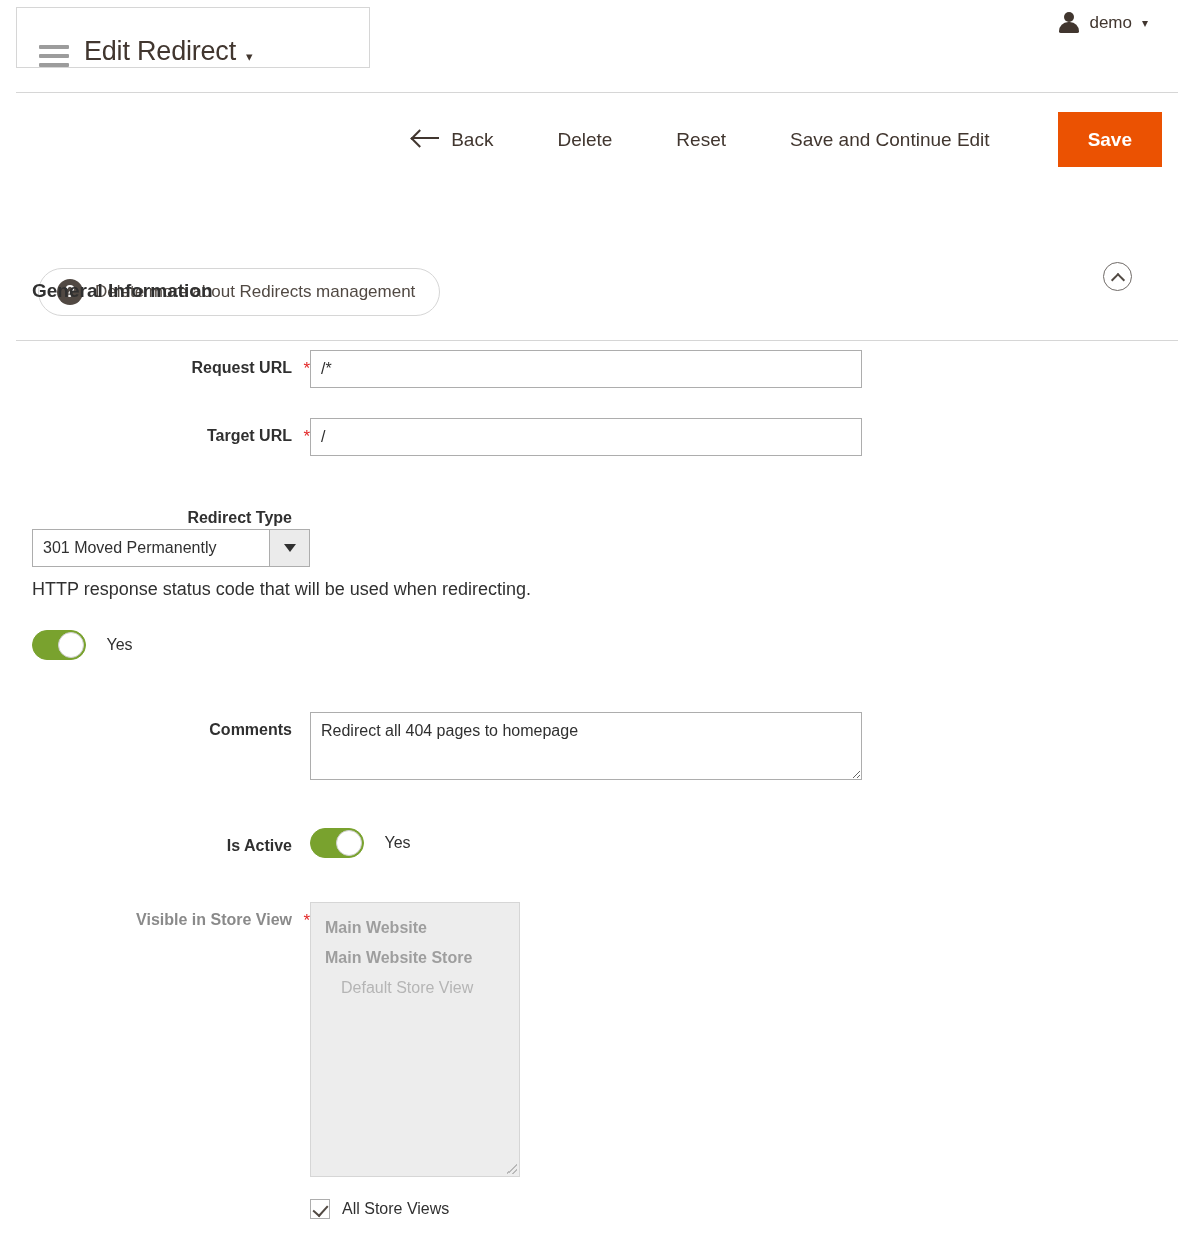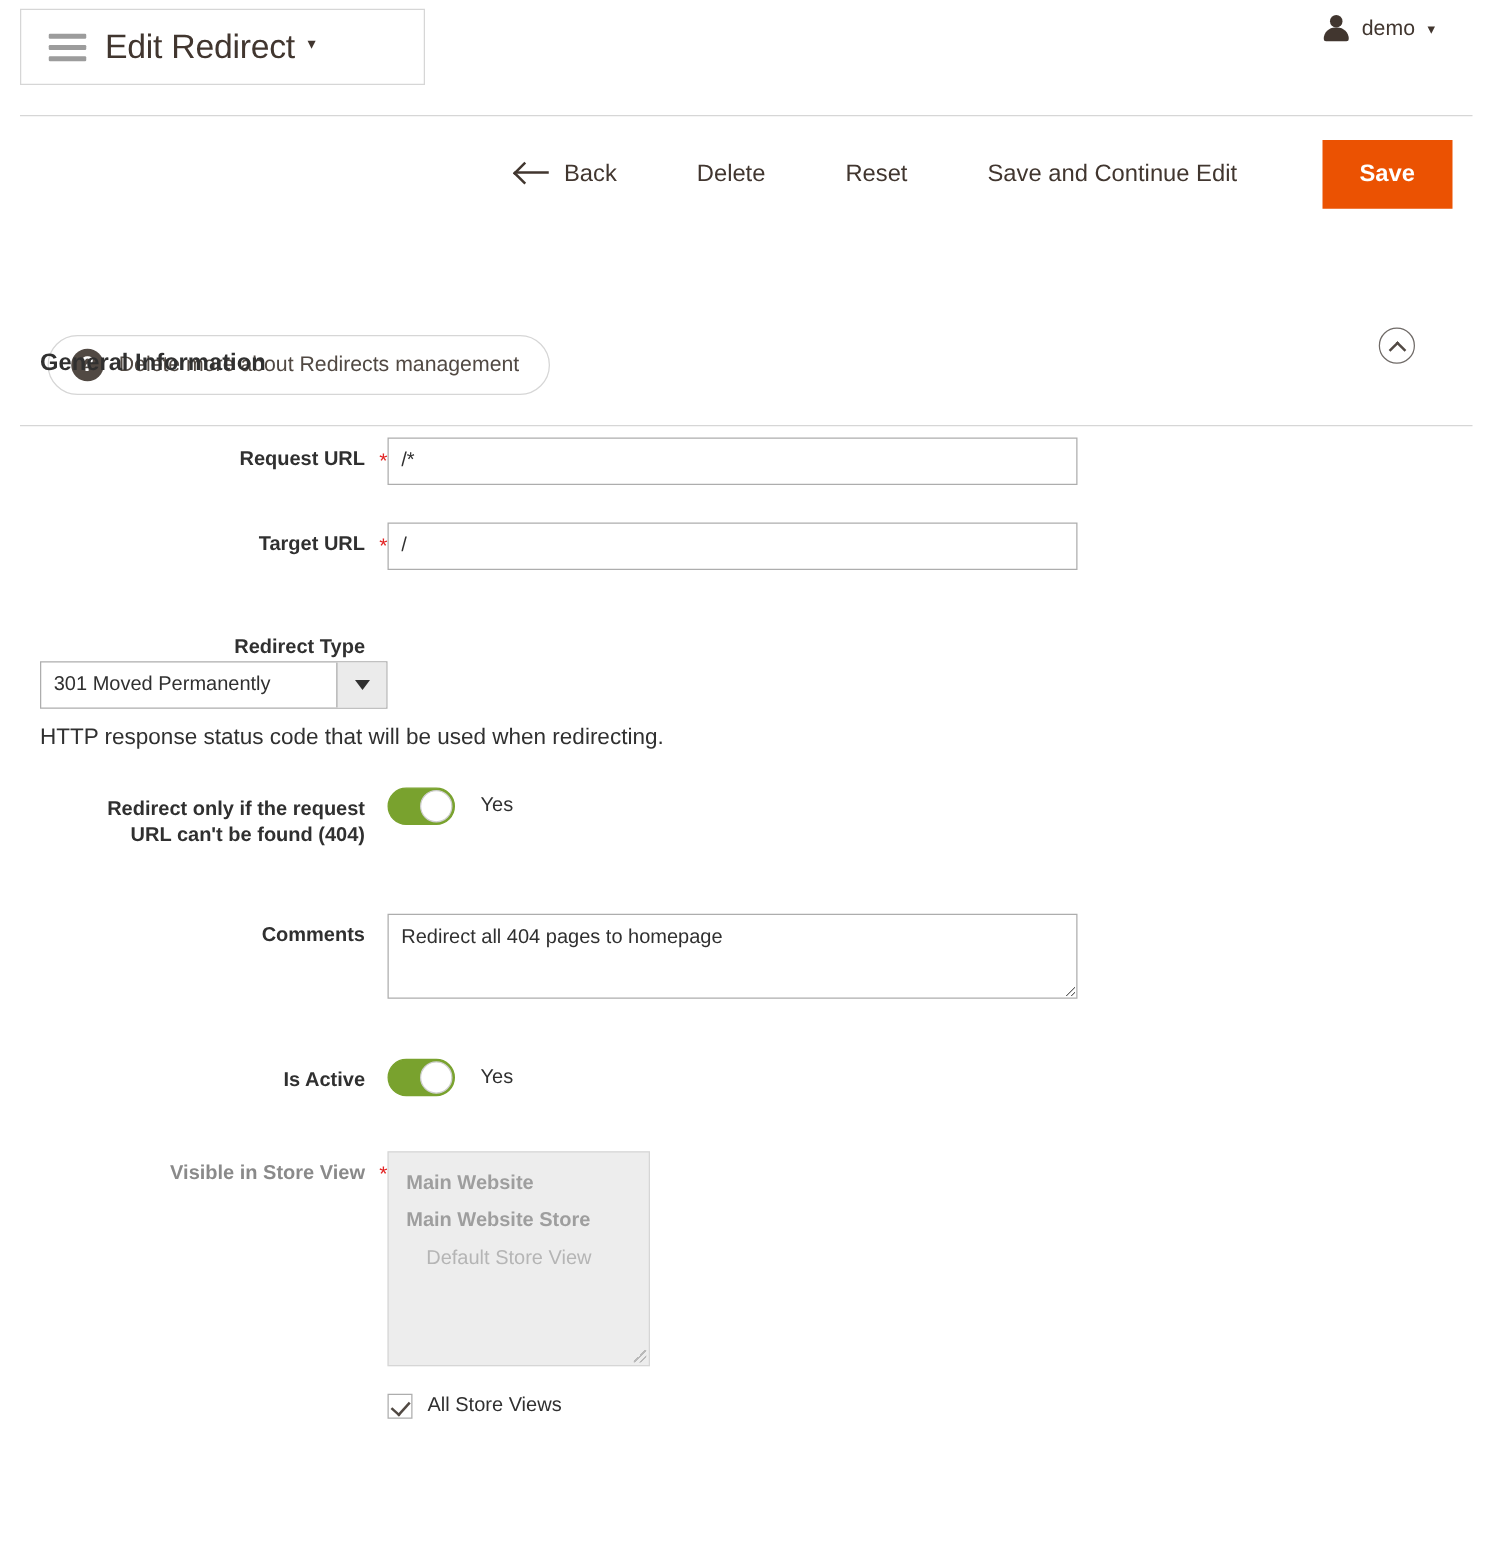--- a/index.html
+++ b/index.html
@@ -15,25 +15,25 @@
 
   
   .topbar {
     position: relative;
     height: 92px;
     width: 1194px;
   }
   .page-title-box {
     position: absolute;
     left: 16px; top: 7px;
-    width: 324px; height: 61px;
+    width: 354px; height: 61px;
     border: 1px solid #d6d6d6;
     background: #fff;
     display: flex;
-    align-items: center;
+    align-items: flex-end;
     padding-left: 22px;
   }
   .hamburger {
     width: 30px; height: 22px;
     display: flex; flex-direction: column;
     justify-content: space-between;
     margin-right: 15px;
     flex: none;
   }
   .hamburger span {
@@ -350,21 +350,21 @@
     font-size: 16px;
     color: #303030;
     padding: 8px 10px;
     resize: vertical;
     display: block;
     line-height: 1.3;
   }
 
   .multiselect {
     width: 210px;
-    height: 172px;
+    height: 275px;
     background: #ededed;
     border: 1px solid #d6d6d6;
     padding: 10px 0 0 0;
     overflow: hidden;
     position: relative;
   }
   .ms-opt {
     font-size: 16px;
     padding: 6px 14px;
     white-space: nowrap;
@@ -502,24 +502,20 @@
           <span class="select-value">301 Moved Permanently</span>
           <span class="select-arrow">
               <i></i>
             </span>
         </div>
         <div class="field-note">HTTP response status code that will be used when redirecting.</div>
       </div>
     </div>
 
     <div class="field-row gap-404">
-      <div class="field-label">
-        <span>Redirect only if the request</span><br>
-        <span>URL can't be found (404)</span>
-      </div>
       <div class="field-control">
         <span class="toggle"><span class="knob"></span></span>
         <span class="toggle-label">Yes</span>
       </div>
     </div>
 
     <div class="field-row gap-com">
       <div class="field-label">Comments</div>
       <div class="field-control">
         <textarea class="textarea" style="">Redirect all 404 pages to homepage</textarea>

